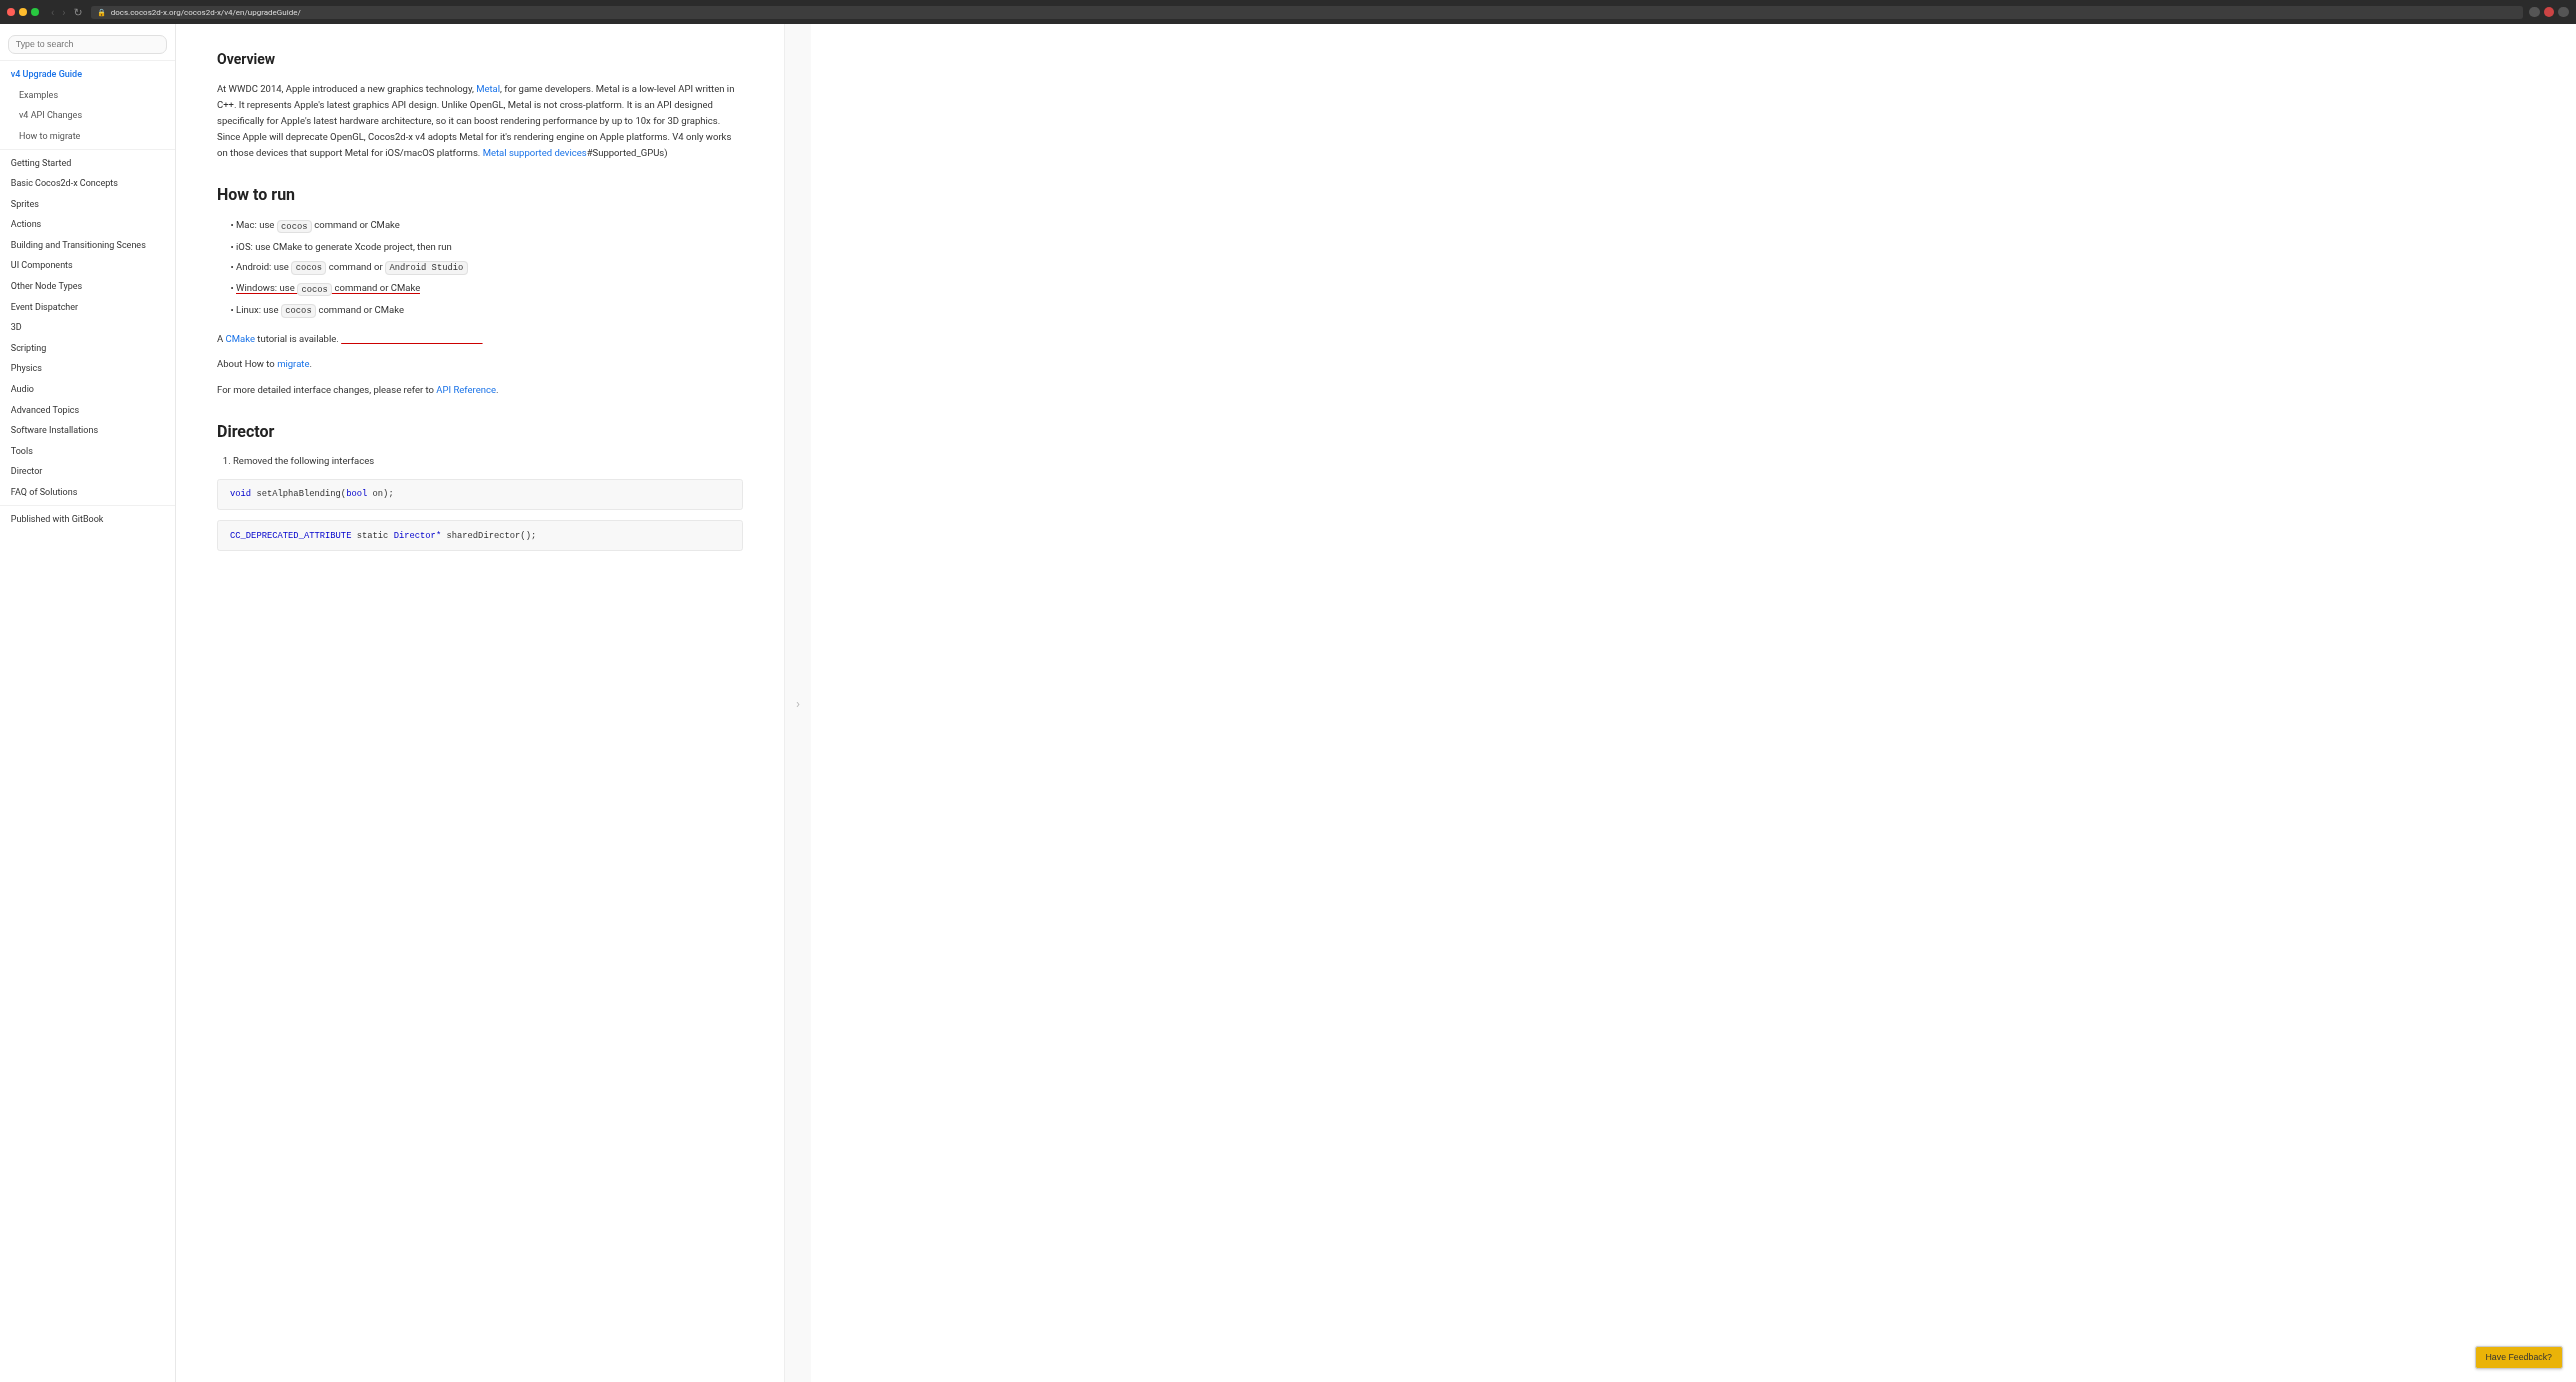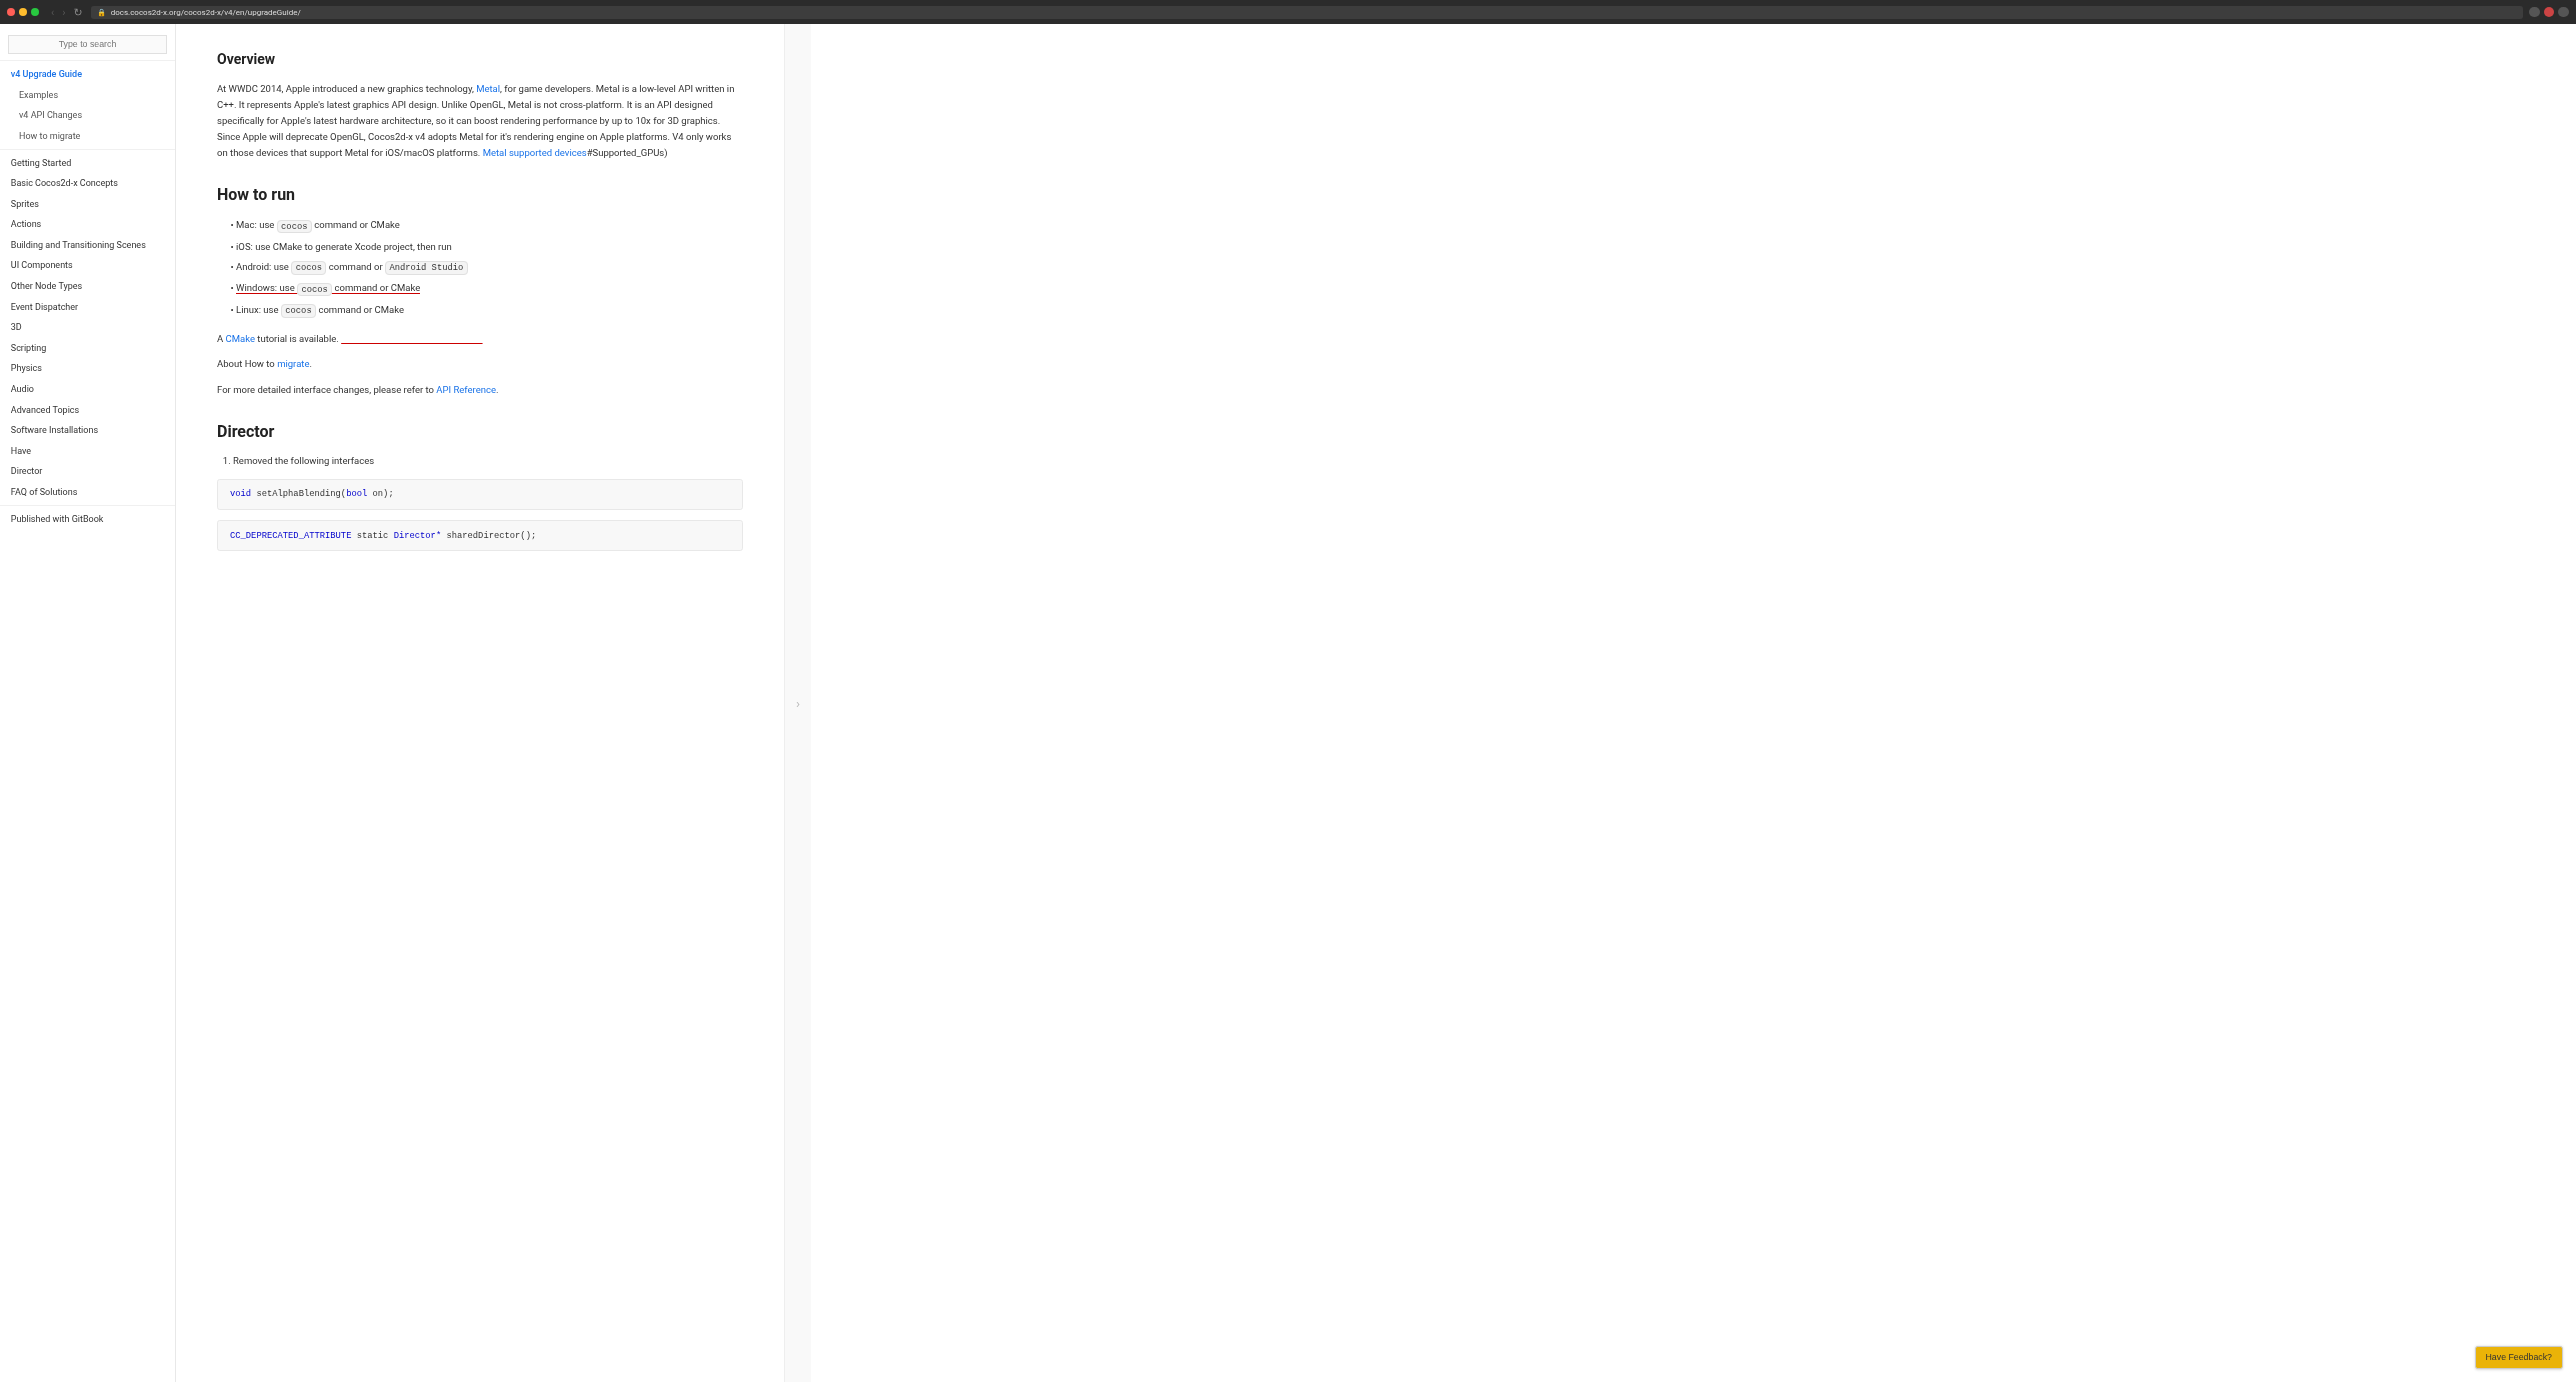--- a/index.html
+++ b/index.html
@@ -93,25 +93,24 @@
       padding: 6.8px 0;
     }
     .search-bar {
       padding: 4px 8px 6.8px;
       border-bottom: 0.7px solid #f0f0f0;
     }
     .search-input {
       width: 100%;
       padding: 3.4px 6.8px;
       border: 0.7px solid #e0e0e0;
-      border-radius: 0;
+      border-radius: 7px;
       font-size: 8.8px;
       color: #999;
       background: #fafafa;
-      text-align: center;
     }
     .nav-section {
       padding: 2.7px 0;
     }
     .nav-item {
       padding: 4px 10.8px;
       cursor: pointer;
       font-size: 9px;
       color: #333;
       line-height: 1.4;
@@ -298,21 +297,21 @@
       <div class="nav-item">Building and Transitioning Scenes</div>
       <div class="nav-item">UI Components</div>
       <div class="nav-item">Other Node Types</div>
       <div class="nav-item">Event Dispatcher</div>
       <div class="nav-item">3D</div>
       <div class="nav-item">Scripting</div>
       <div class="nav-item">Physics</div>
       <div class="nav-item">Audio</div>
       <div class="nav-item">Advanced Topics</div>
       <div class="nav-item">Software Installations</div>
-      <div class="nav-item">Have</div>
+      <div class="nav-item">Tools</div>
       <div class="nav-item">Director</div>
       <div class="nav-item">FAQ of Solutions</div>
       <div class="nav-divider"></div>
       <div class="nav-item">Published with GitBook</div>
     </div>
   </div>
 
   <div class="content-area">
 
     <h1 class="page-title">Overview</h1>

